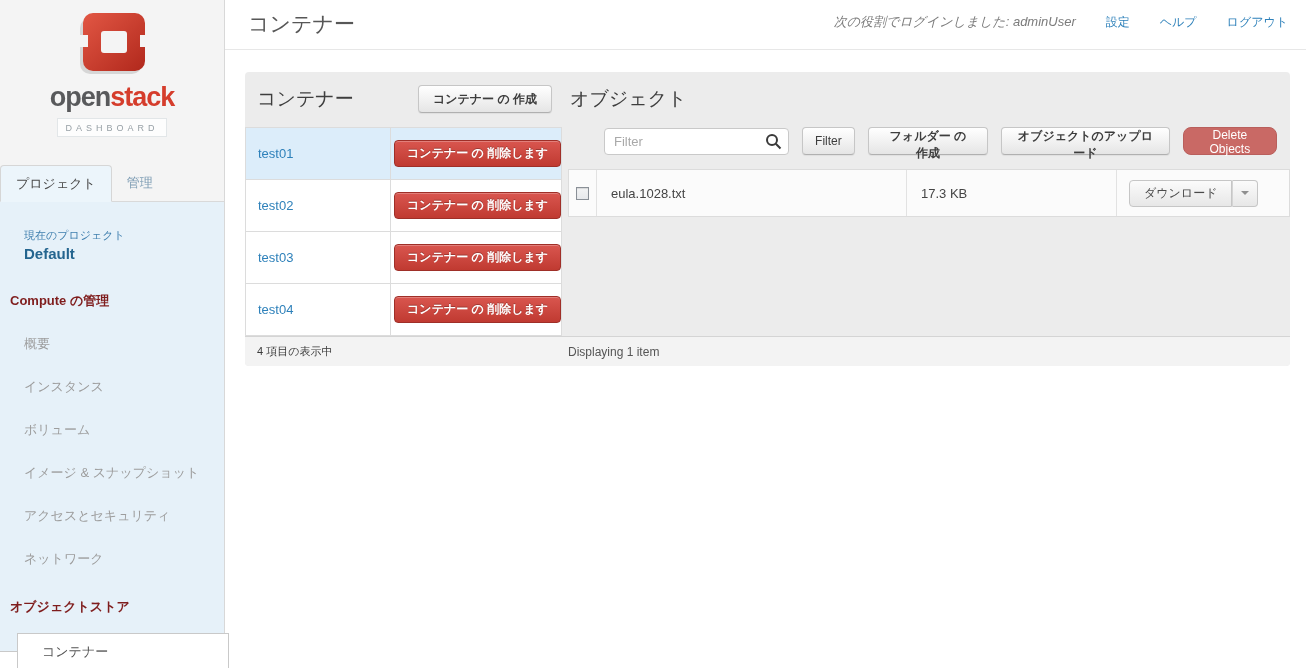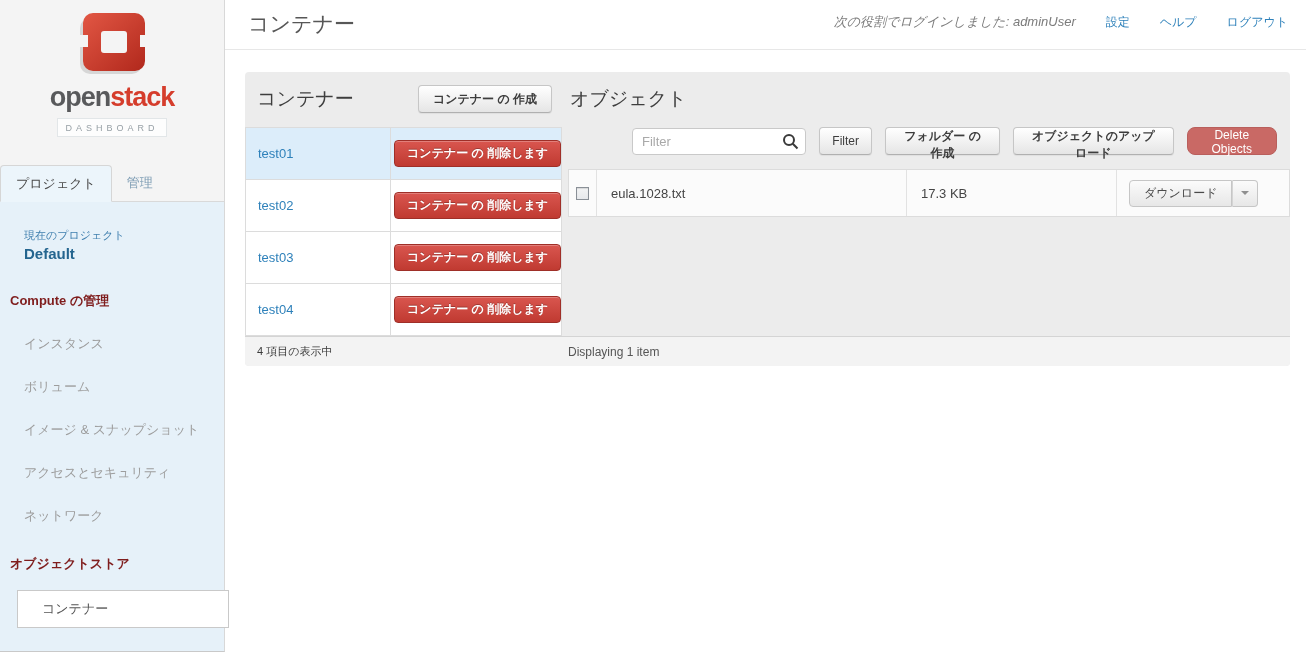--- a/index.html
+++ b/index.html
@@ -43,21 +43,21 @@
   .containers-table { background:#fff; border:1px solid #dcdcdc; border-bottom:none; }
   .c-row { display:flex; height:52px; border-bottom:1px solid #dcdcdc; align-items:stretch; background:#fff; }
   .c-row.selected { background:#dcedfa; }
   .c-name { width:144px; display:flex; align-items:center; padding-left:12px; font-size:13px; }
   .c-name a { color:#2e81ba; text-decoration:none; cursor:pointer; }
   .c-action { flex:1; border-left:1px solid #dcdcdc; display:flex; align-items:center; justify-content:flex-end; }
 
   
   .right-col { flex:1; margin-left:6px; }
   .right-header { padding:13px 0 6px 2px; }
-  .toolbar { display:flex; align-items:center; margin:0 13px 6px 64px; height:44px; }
+  .toolbar { display:flex; align-items:center; margin:0 13px 6px 36px; height:44px; }
   .filter-wrap { position:relative; width:213px; margin-right:13px; }
   .filter-wrap input { width:100%; height:27px; border:1px solid #c9c9c9; border-radius:4px; padding:0 28px 0 9px; font-size:13px; color:#555; background:#fff; }
   .filter-wrap input::placeholder { color:#a9a9a9; }
   .search-icon { position:absolute; right:7px; top:5px; width:17px; height:17px; }
   .btn { height:28px; border:1px solid #c6c6c6; border-bottom-color:#b0b0b0; border-radius:4px; background:linear-gradient(#ffffff,#e5e5e5); color:#3d3d3d; font-size:12px; padding:0 12px; cursor:pointer; font-family:inherit; box-shadow:0 1px 1px rgba(0,0,0,.06); }
   .btn-bold { font-weight:bold; padding:0 14px; }
   .btn + .btn { margin-left:13px; }
   .btn-danger-flat { height:28px; border:1px solid #b95f5c; border-radius:8px; background:#c96965; color:#fff; font-size:12px; padding:0 12px; margin-left:13px; cursor:pointer; font-family:inherit; }
   .objects-table { background:#fbfbfb; border:1px solid #dcdcdc; }
   .o-row { display:flex; height:46px; align-items:stretch; }
@@ -109,20 +109,21 @@
     <div class="side-tabs">
       <div class="side-tab active">プロジェクト</div>
       <div class="side-tab">管理</div>
     </div>
   </div>
   <div class="sidebar-body">
     <div class="cur-proj-label">現在のプロジェクト</div>
     <div class="cur-proj-name">Default</div>
     <div class="side-section-title">Compute の管理</div>
     <ul class="side-items">
+      <li class="side-item">概要</li>
       <li class="side-item">インスタンス</li>
       <li class="side-item">ボリューム</li>
       <li class="side-item">イメージ &amp; スナップショット</li>
       <li class="side-item">アクセスとセキュリティ</li>
       <li class="side-item">ネットワーク</li>
     </ul>
     <div class="side-section-title">オブジェクトストア</div>
     <div class="side-active-item">コンテナー</div>
   </div>
 </aside>

